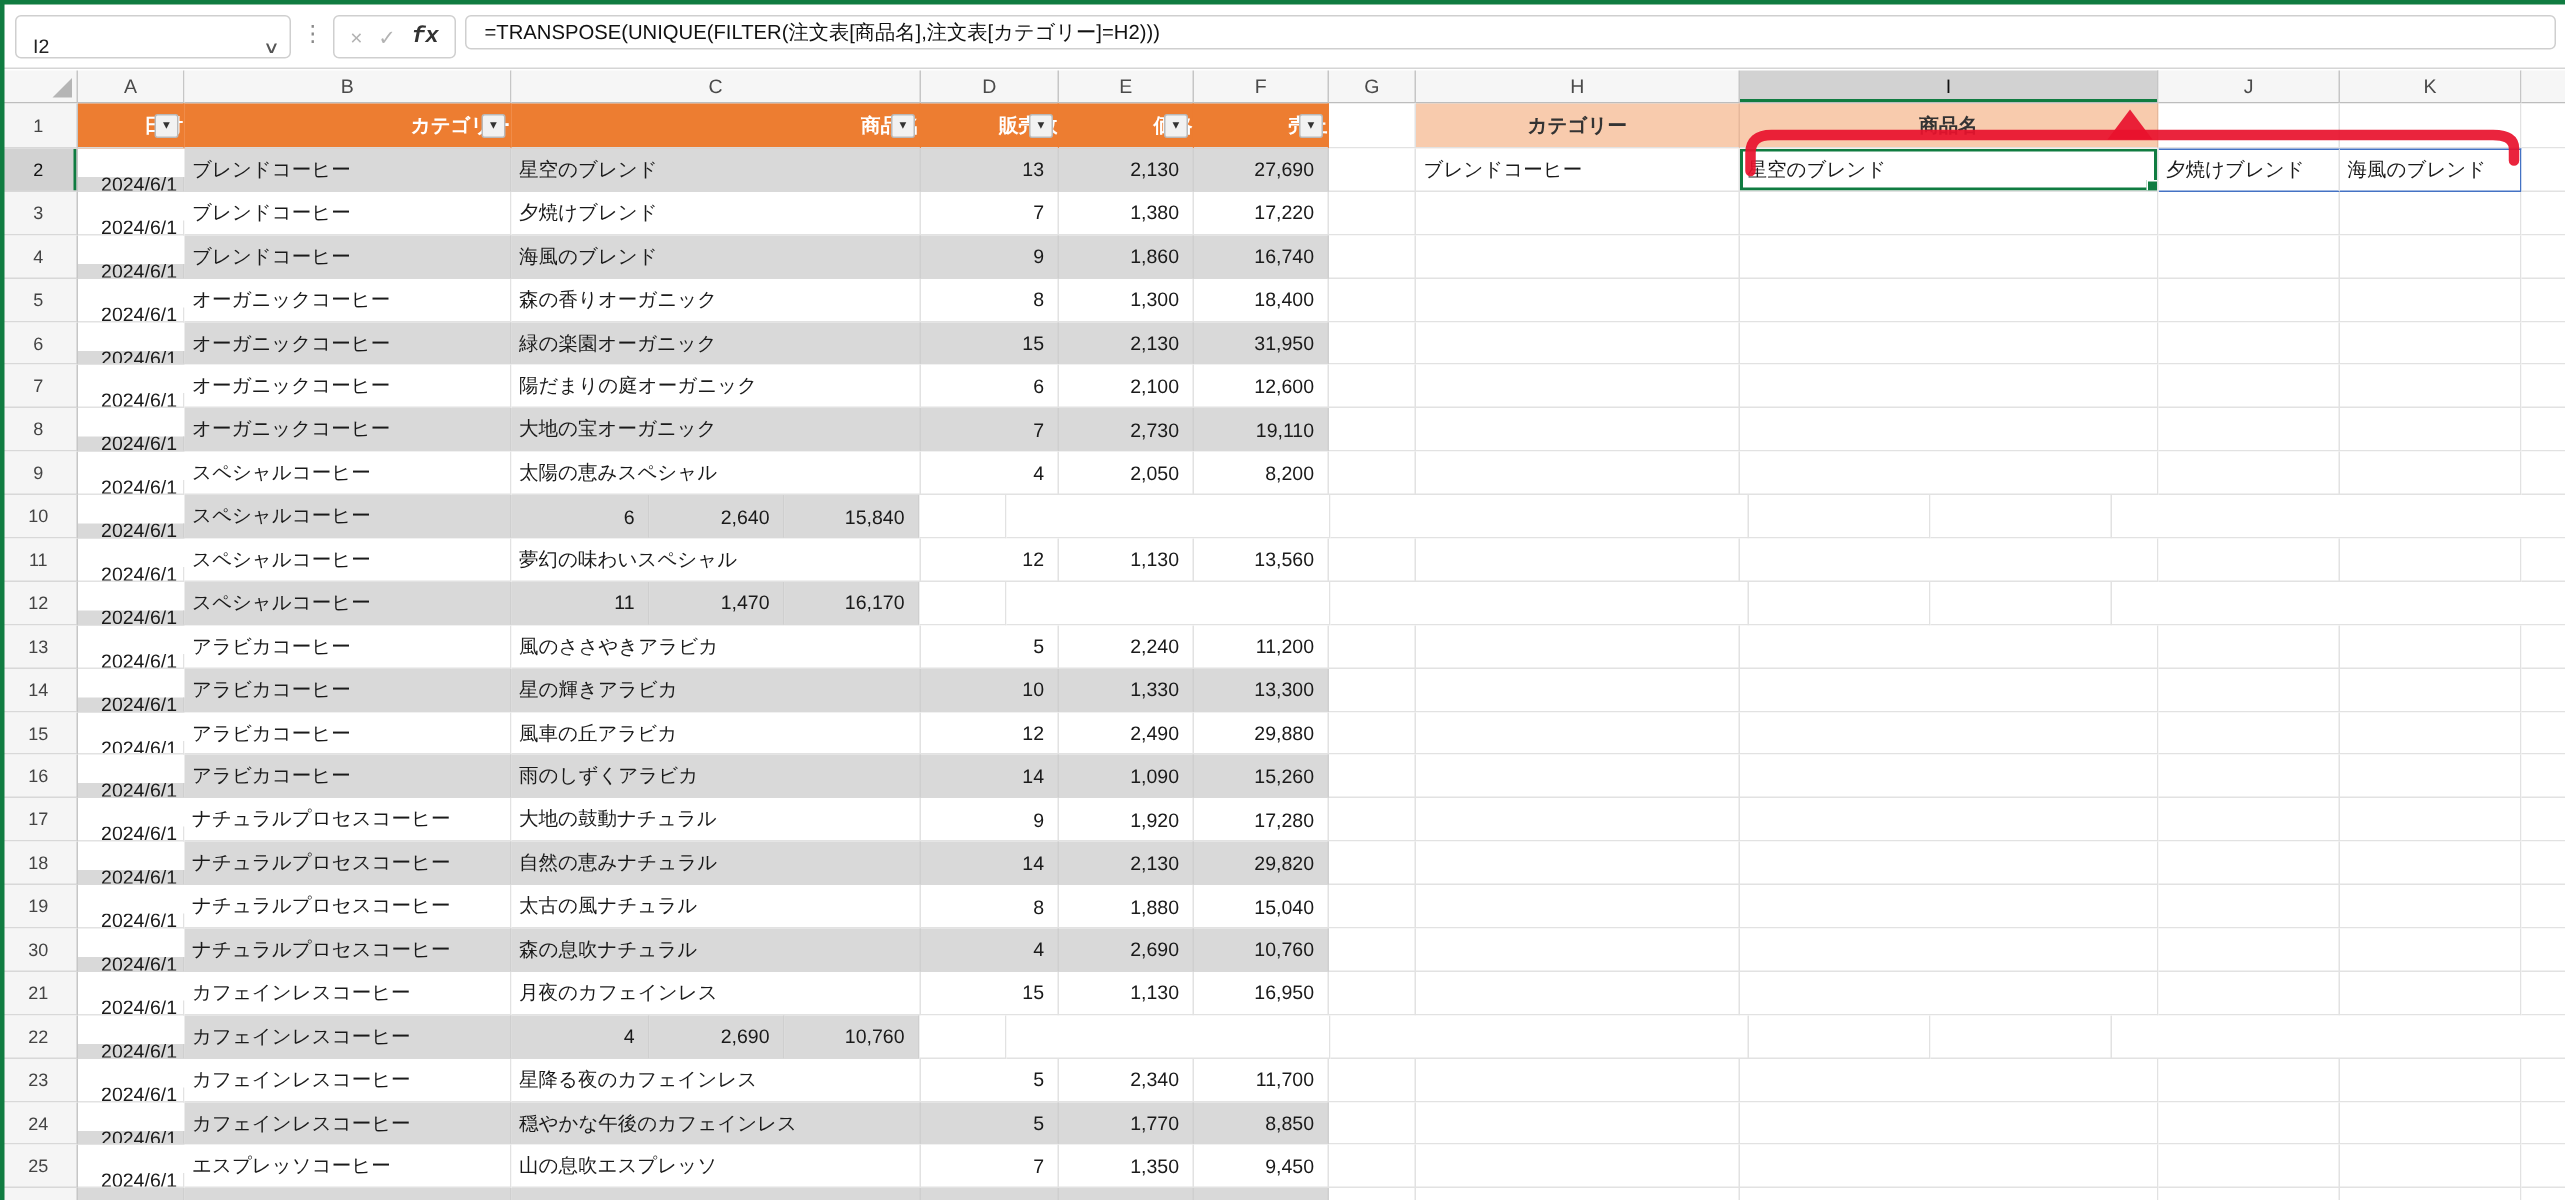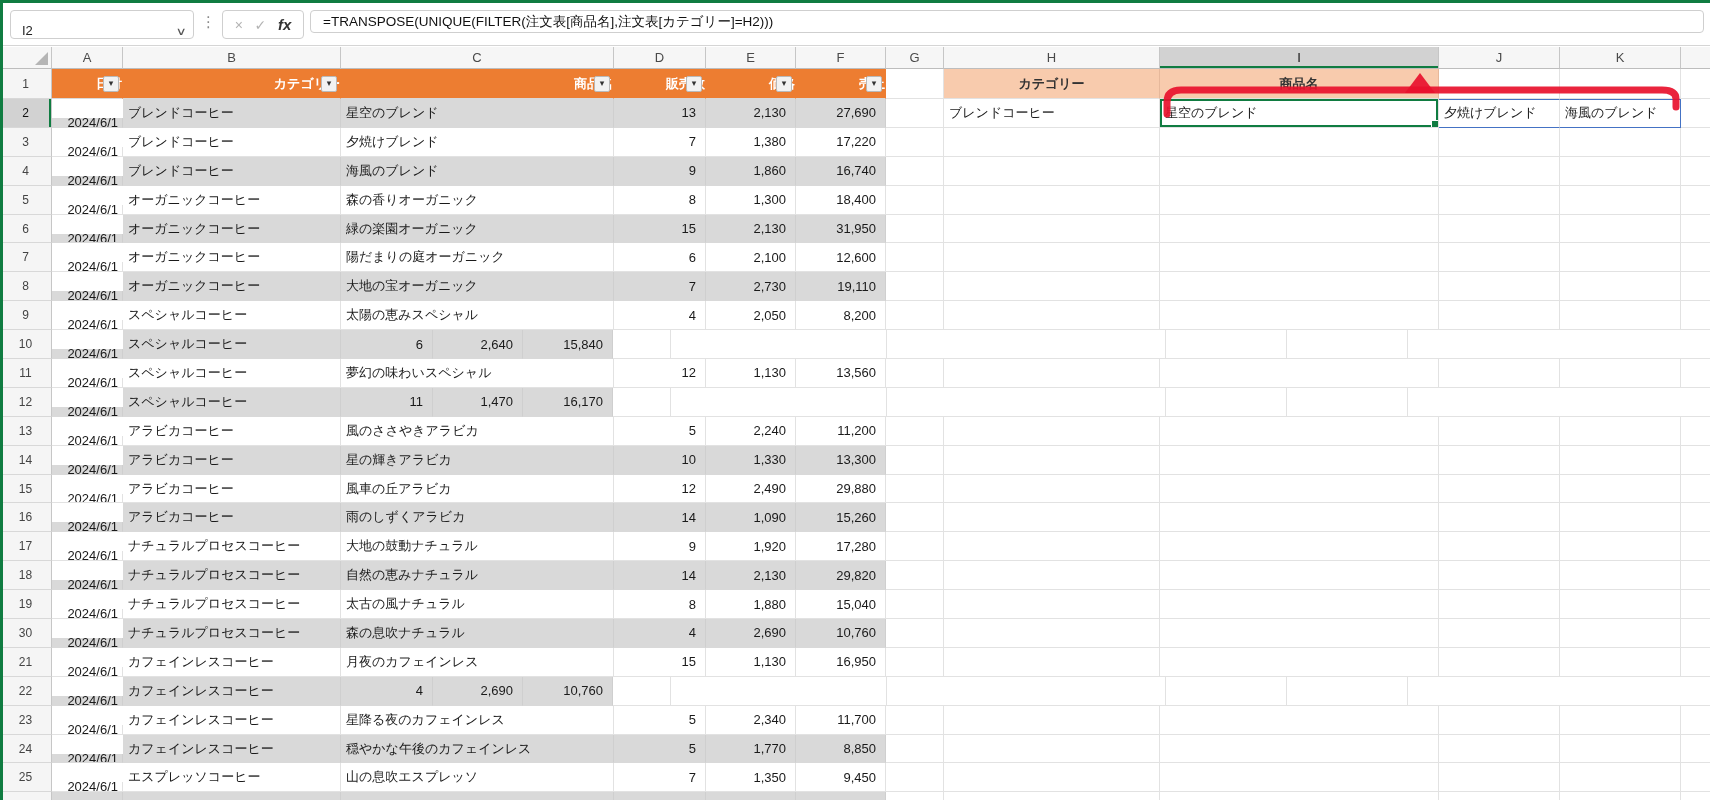--- a/index.html
+++ b/index.html
@@ -19,21 +19,21 @@
              border:1px solid #cfcfcf; border-radius:4px; background:#fff;
              display:flex; align-items:flex-end; padding:0 8px 0 11px; font-size:13px; color:#222; }
   .namebox .ref { flex:1; }
   .namebox .chev { color:#555; font-size:11px; transform:scaleX(1.4); }
   .vdots { position:absolute; left:201px; top:10px; color:#8a8a8a; font-size:15px; letter-spacing:0; }
   .fxgroup { position:absolute; left:222px; top:7px; width:82px; height:29px;
              border:1px solid #cfcfcf; border-radius:4px; background:#fff;
              display:flex; align-items:center; justify-content:space-evenly; }
   .fxbtn { font-size:14px; line-height:1; cursor:default; }
   .fxbtn.dim { color:#b3b3b3; }
-  .fxbtn.fx { color:#333; font-family:Liberation Sans, sans-serif; font-style:italic; font-weight:bold; font-size:15px; }
+  .fxbtn.fx { color:#333; font-family:Liberation Mono, monospace; font-style:italic; font-weight:bold; font-size:15px; }
   .formulabox { position:absolute; left:310px; top:7px; width:1394px; height:23px;
                 border:1px solid #cfcfcf; border-radius:4px; background:#fff;
                 display:flex; align-items:center; padding-left:12px; font-size:13.5px; color:#111;
                 white-space:nowrap; overflow:hidden; }
 
   
   .sheet { position:absolute; top:47px; left:0; width:1710px; height:753px; background:#fff; }
 
   .row { display:flex; width:1710px; }
   .chrow { height:22px; }

